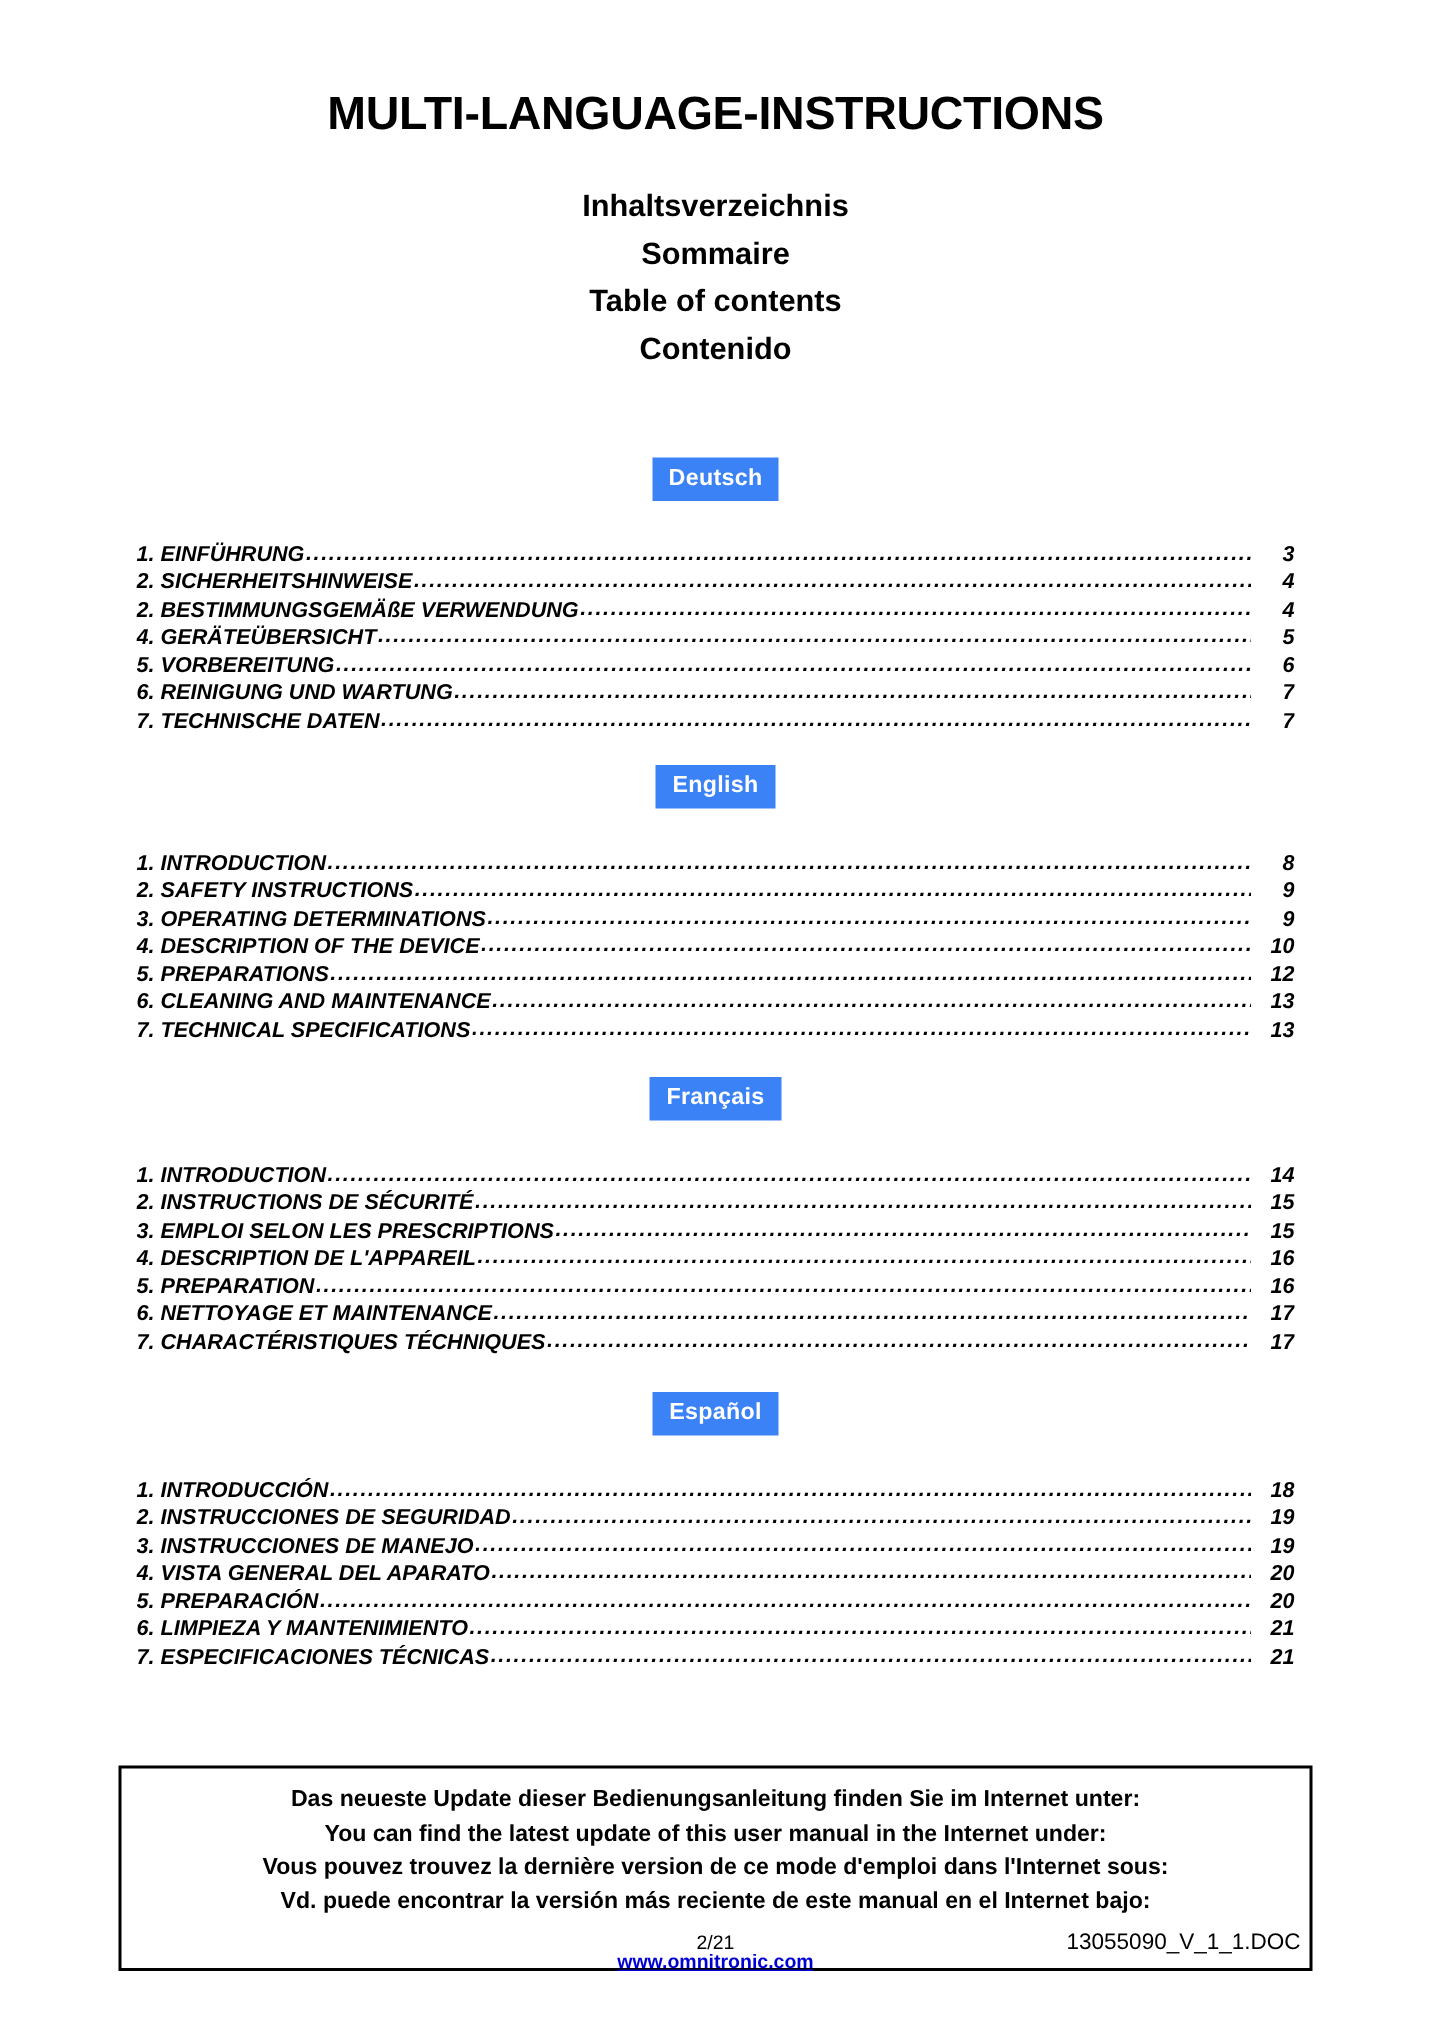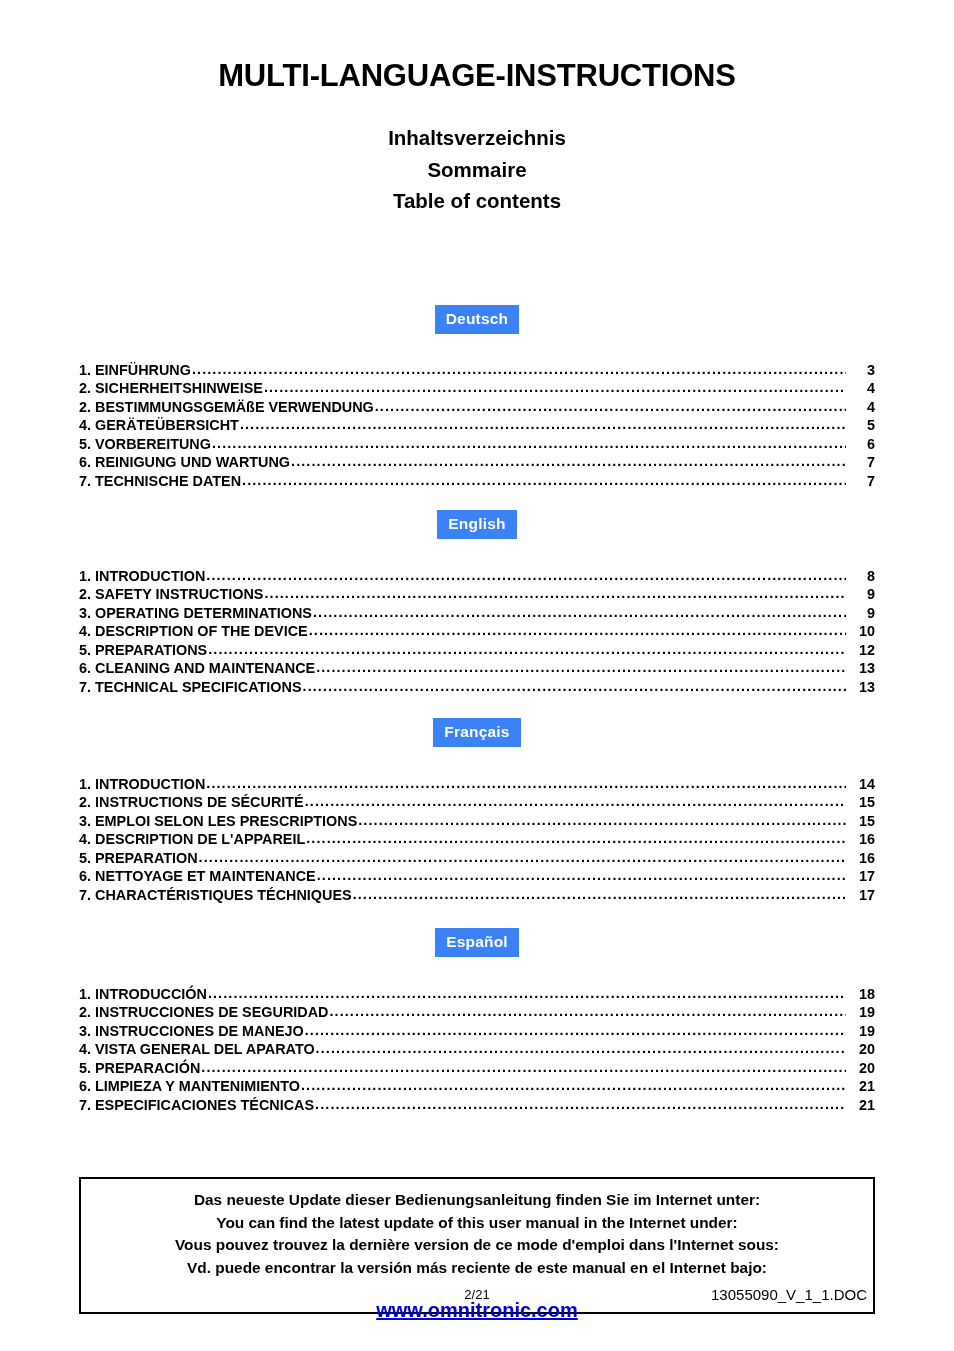--- a/index.html
+++ b/index.html
@@ -69,23 +69,24 @@
     background: #3b82f6;
     color: #ffffff;
     font-size: 15.5px;
     font-weight: bold;
     line-height: 1;
     padding: 6px 11px 7px 11px;
     letter-spacing: 0.2px;
   }
 
   .toc-list {
-    margin: 0;
+    margin: 12px;
     padding: 0;
     list-style: none;
+    font-style: italic;
   }
   .sec-de .toc-list { margin-top: 27px; }
   .sec-en .toc-list { margin-top: 28px; }
   .sec-fr .toc-list { margin-top: 28px; }
   .sec-es .toc-list { margin-top: 28px; }
 
   .toc-row {
     display: flex;
     align-items: flex-end;
     font-size: 14.4px;
@@ -132,21 +133,21 @@
   }
   .notice-line {
     font-size: 15.4px;
     font-weight: bold;
     line-height: 22.5px;
   }
   .notice-link-wrap {
     margin-top: 20px;
   }
   .notice-link {
-    font-size: 20px;
+    font-size: 13px;
     font-weight: bold;
     color: #0000d4;
   }
 
   
   .footer {
     position: absolute;
     left: 79px;
     top: 1286px;
     width: 796px;
@@ -173,20 +174,21 @@
 <body>
 
 <div class="page">
 
   <div class="doc-title">MULTI-LANGUAGE-INSTRUCTIONS</div>
 
   <div class="subtitles">
     <div class="subtitle-line">Inhaltsverzeichnis</div>
     <div class="subtitle-line">Sommaire</div>
     <div class="subtitle-line">Table of contents</div>
+    <div class="subtitle-line">Contenido</div>
   </div>
 
   <div class="section sec-de">
     <div class="lang-badge-row">
       <span class="lang-badge">Deutsch</span>
     </div>
     <ul class="toc-list">
         <li class="toc-row">
           <span class="toc-label">1. EINFÜHRUNG</span>
           <span class="toc-leader">........................................................................................................................................................................................................</span>

